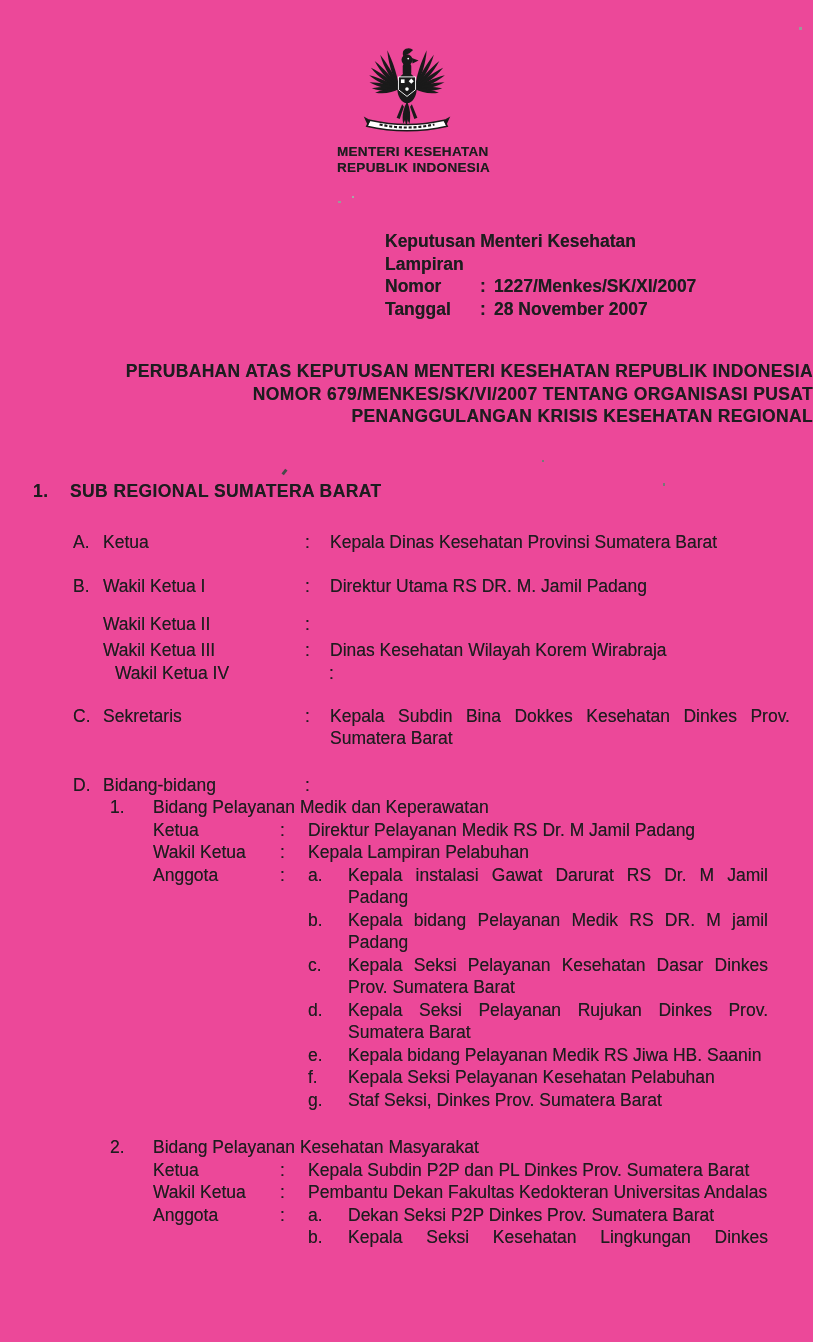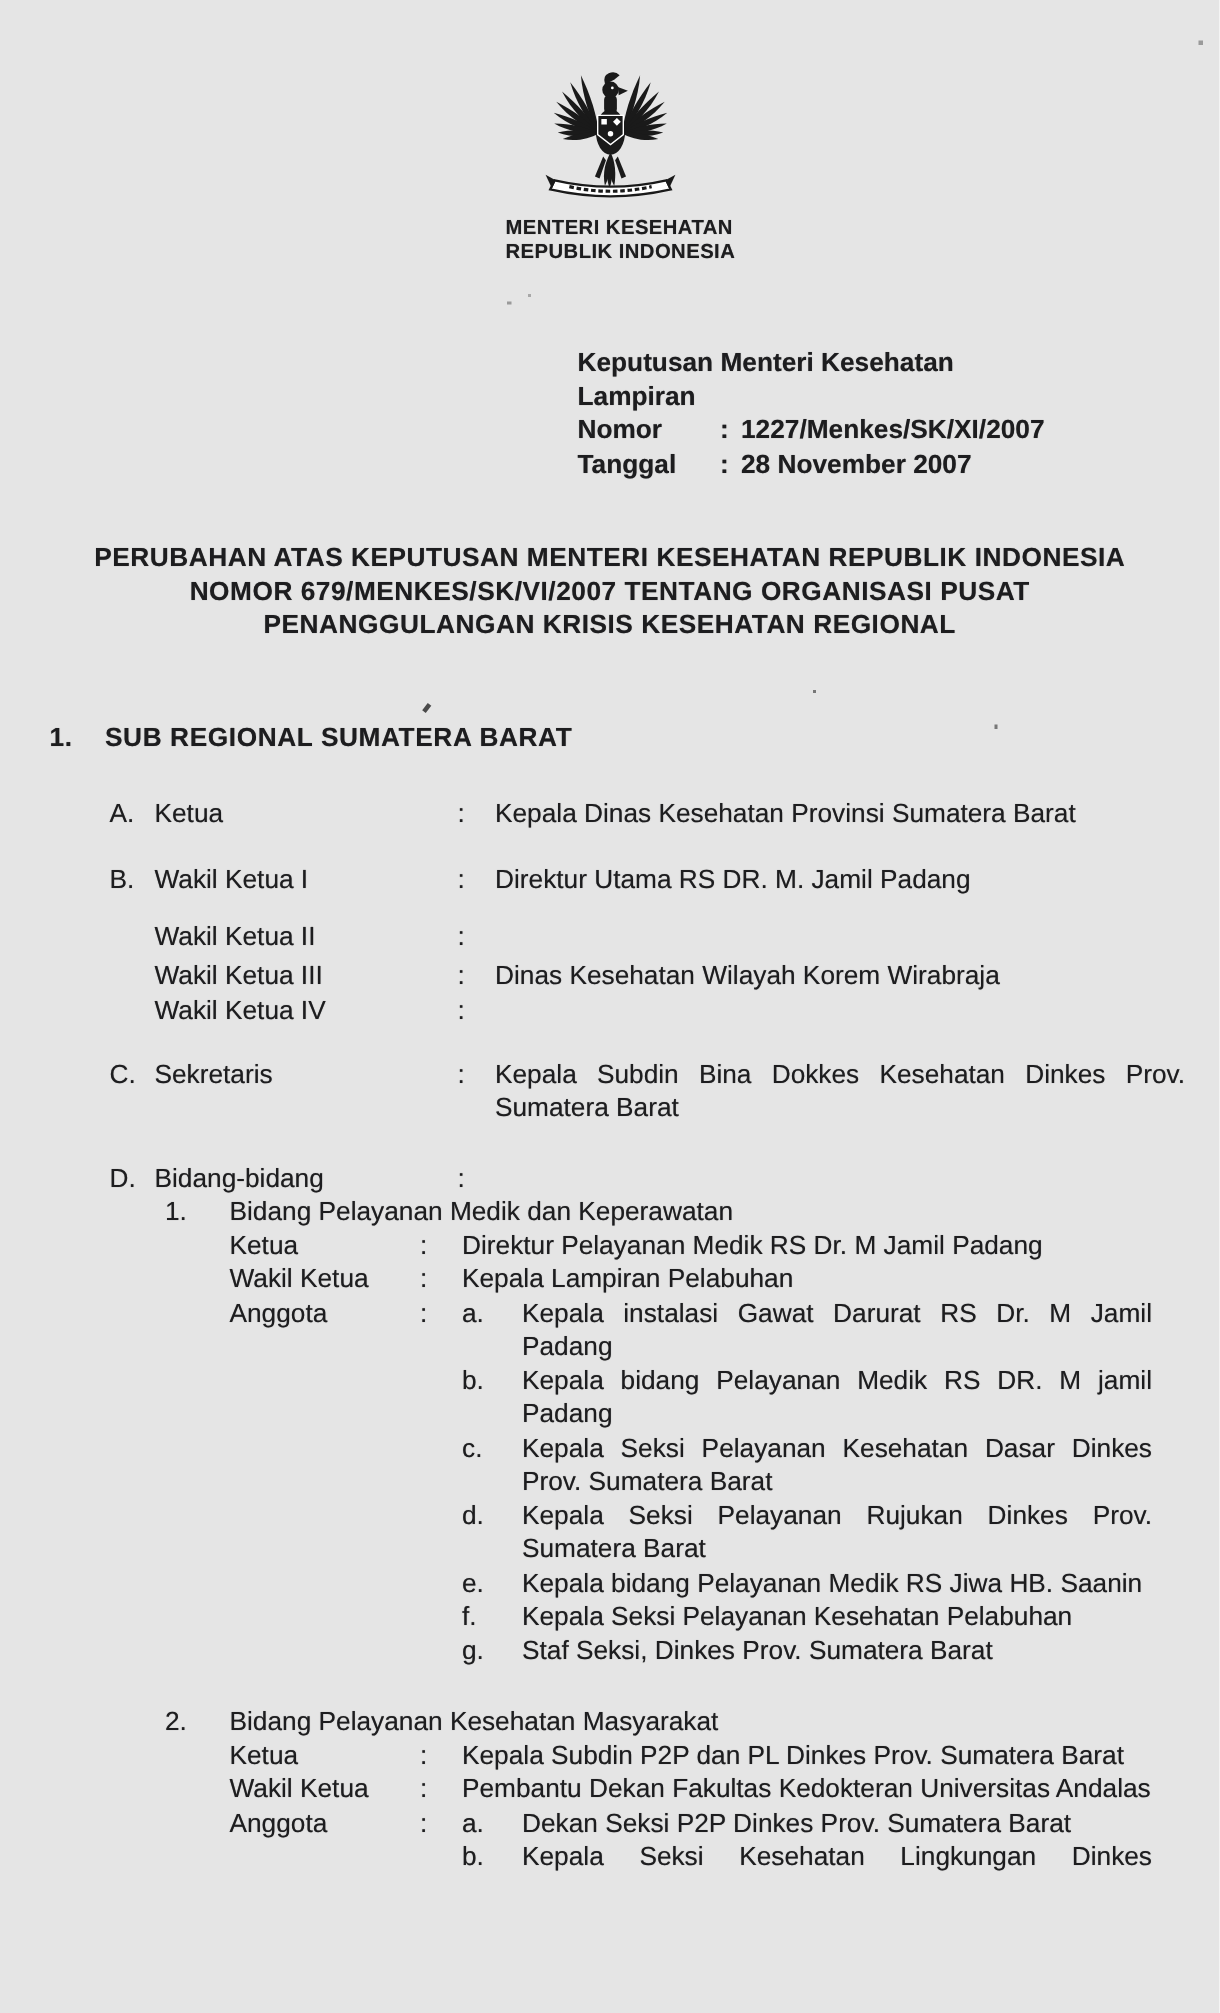--- a/index.html
+++ b/index.html
@@ -1,44 +1,44 @@
 <!DOCTYPE html>
 <html><head>
 <meta charset="utf-8">
 <style>
   html,body { margin:0; padding:0; background:#ffffff; }
   .page {
     position:relative;
     width:813px; height:1342px;
     overflow:hidden;
-    background:#e5e5e5;
+    background:#ec4899;
     font-family:"Liberation Sans", sans-serif;
     color:#1d1d1f;
     font-size:17.5px;
     line-height:22.5px;
     text-shadow:0 0 0.5px rgba(20,20,20,.55);
   }
   
   .emblem { display:block; margin:28px auto 0 auto; width:128px; height:110px; }
   .ministry { margin:6px 0 0 337px; font-weight:bold; font-size:13.5px; line-height:15.5px; letter-spacing:.3px; }
   
   .lampiran { margin:55px 0 0 385px; font-weight:bold; }
   .lamp-row { display:grid; grid-template-columns:95px 14px auto; }
   
-  .doc-title { margin:40px 0 0 0; text-align:center; font-weight:bold; letter-spacing:.35px; }
+  .doc-title { margin:40px 0 0 0; text-align:right; font-weight:bold; letter-spacing:.35px; }
   
   .sec-heading { display:grid; grid-template-columns:37px auto; margin:52px 0 0 33px; font-weight:bold; letter-spacing:.4px; }
   
   .row { display:grid; grid-template-columns:30px 202px 25px 460px; margin-left:73px; }
   .row .val { text-align:justify; }
   .row-a { margin-top:29px; }
   .group-b { margin-top:21px; }
   .gb2 { margin-top:16px; }
   .gb3 { margin-top:3px; }
-  .gb4 { margin-top:1px; }
+  .gb4 { margin-top:1px;gap:12px; }
   .row-c { margin-top:20px; }
   .row-d { margin-top:24px; }
   
   .b-head { display:grid; grid-template-columns:43px auto; margin-left:110px; }
   .b-row { display:grid; grid-template-columns:127px 28px 460px; margin-left:153px; }
   .b-row .b-val { text-align:justify; }
   .m-row { display:grid; grid-template-columns:40px 420px; }
   .m-text { text-align:justify; }
   .spread { text-align-last:justify; }
   .bidang-2 { margin-top:25px; }

